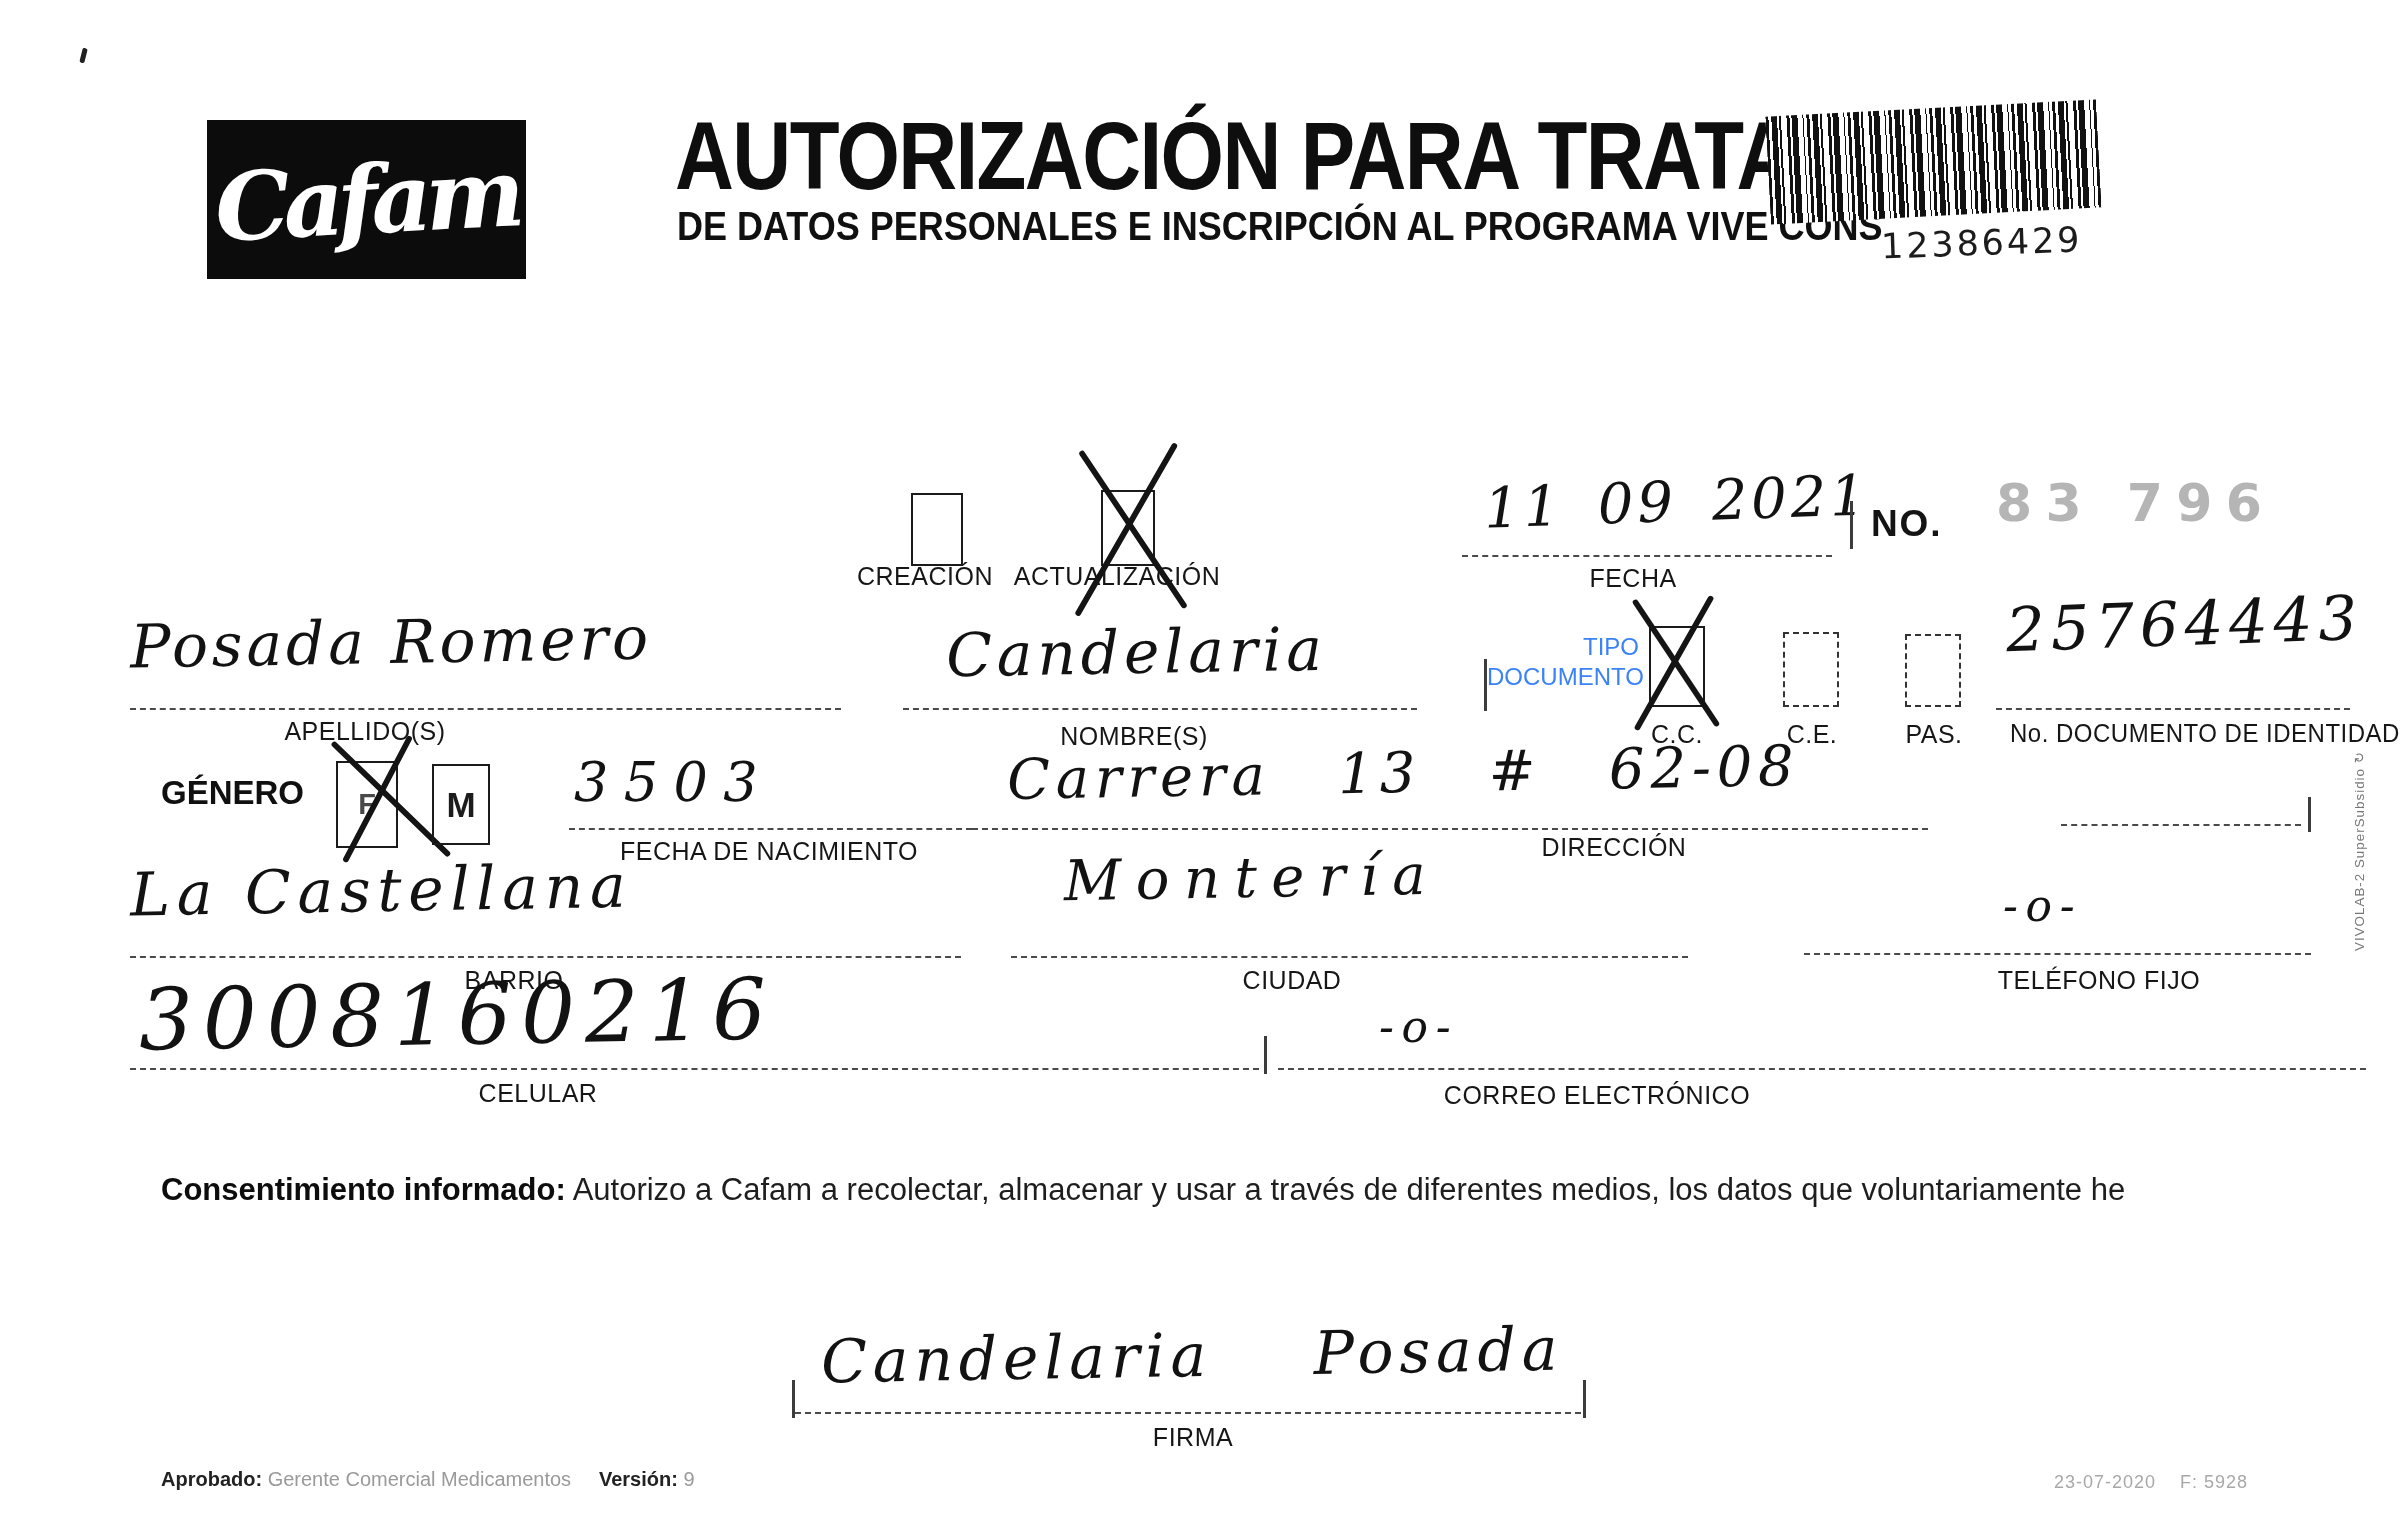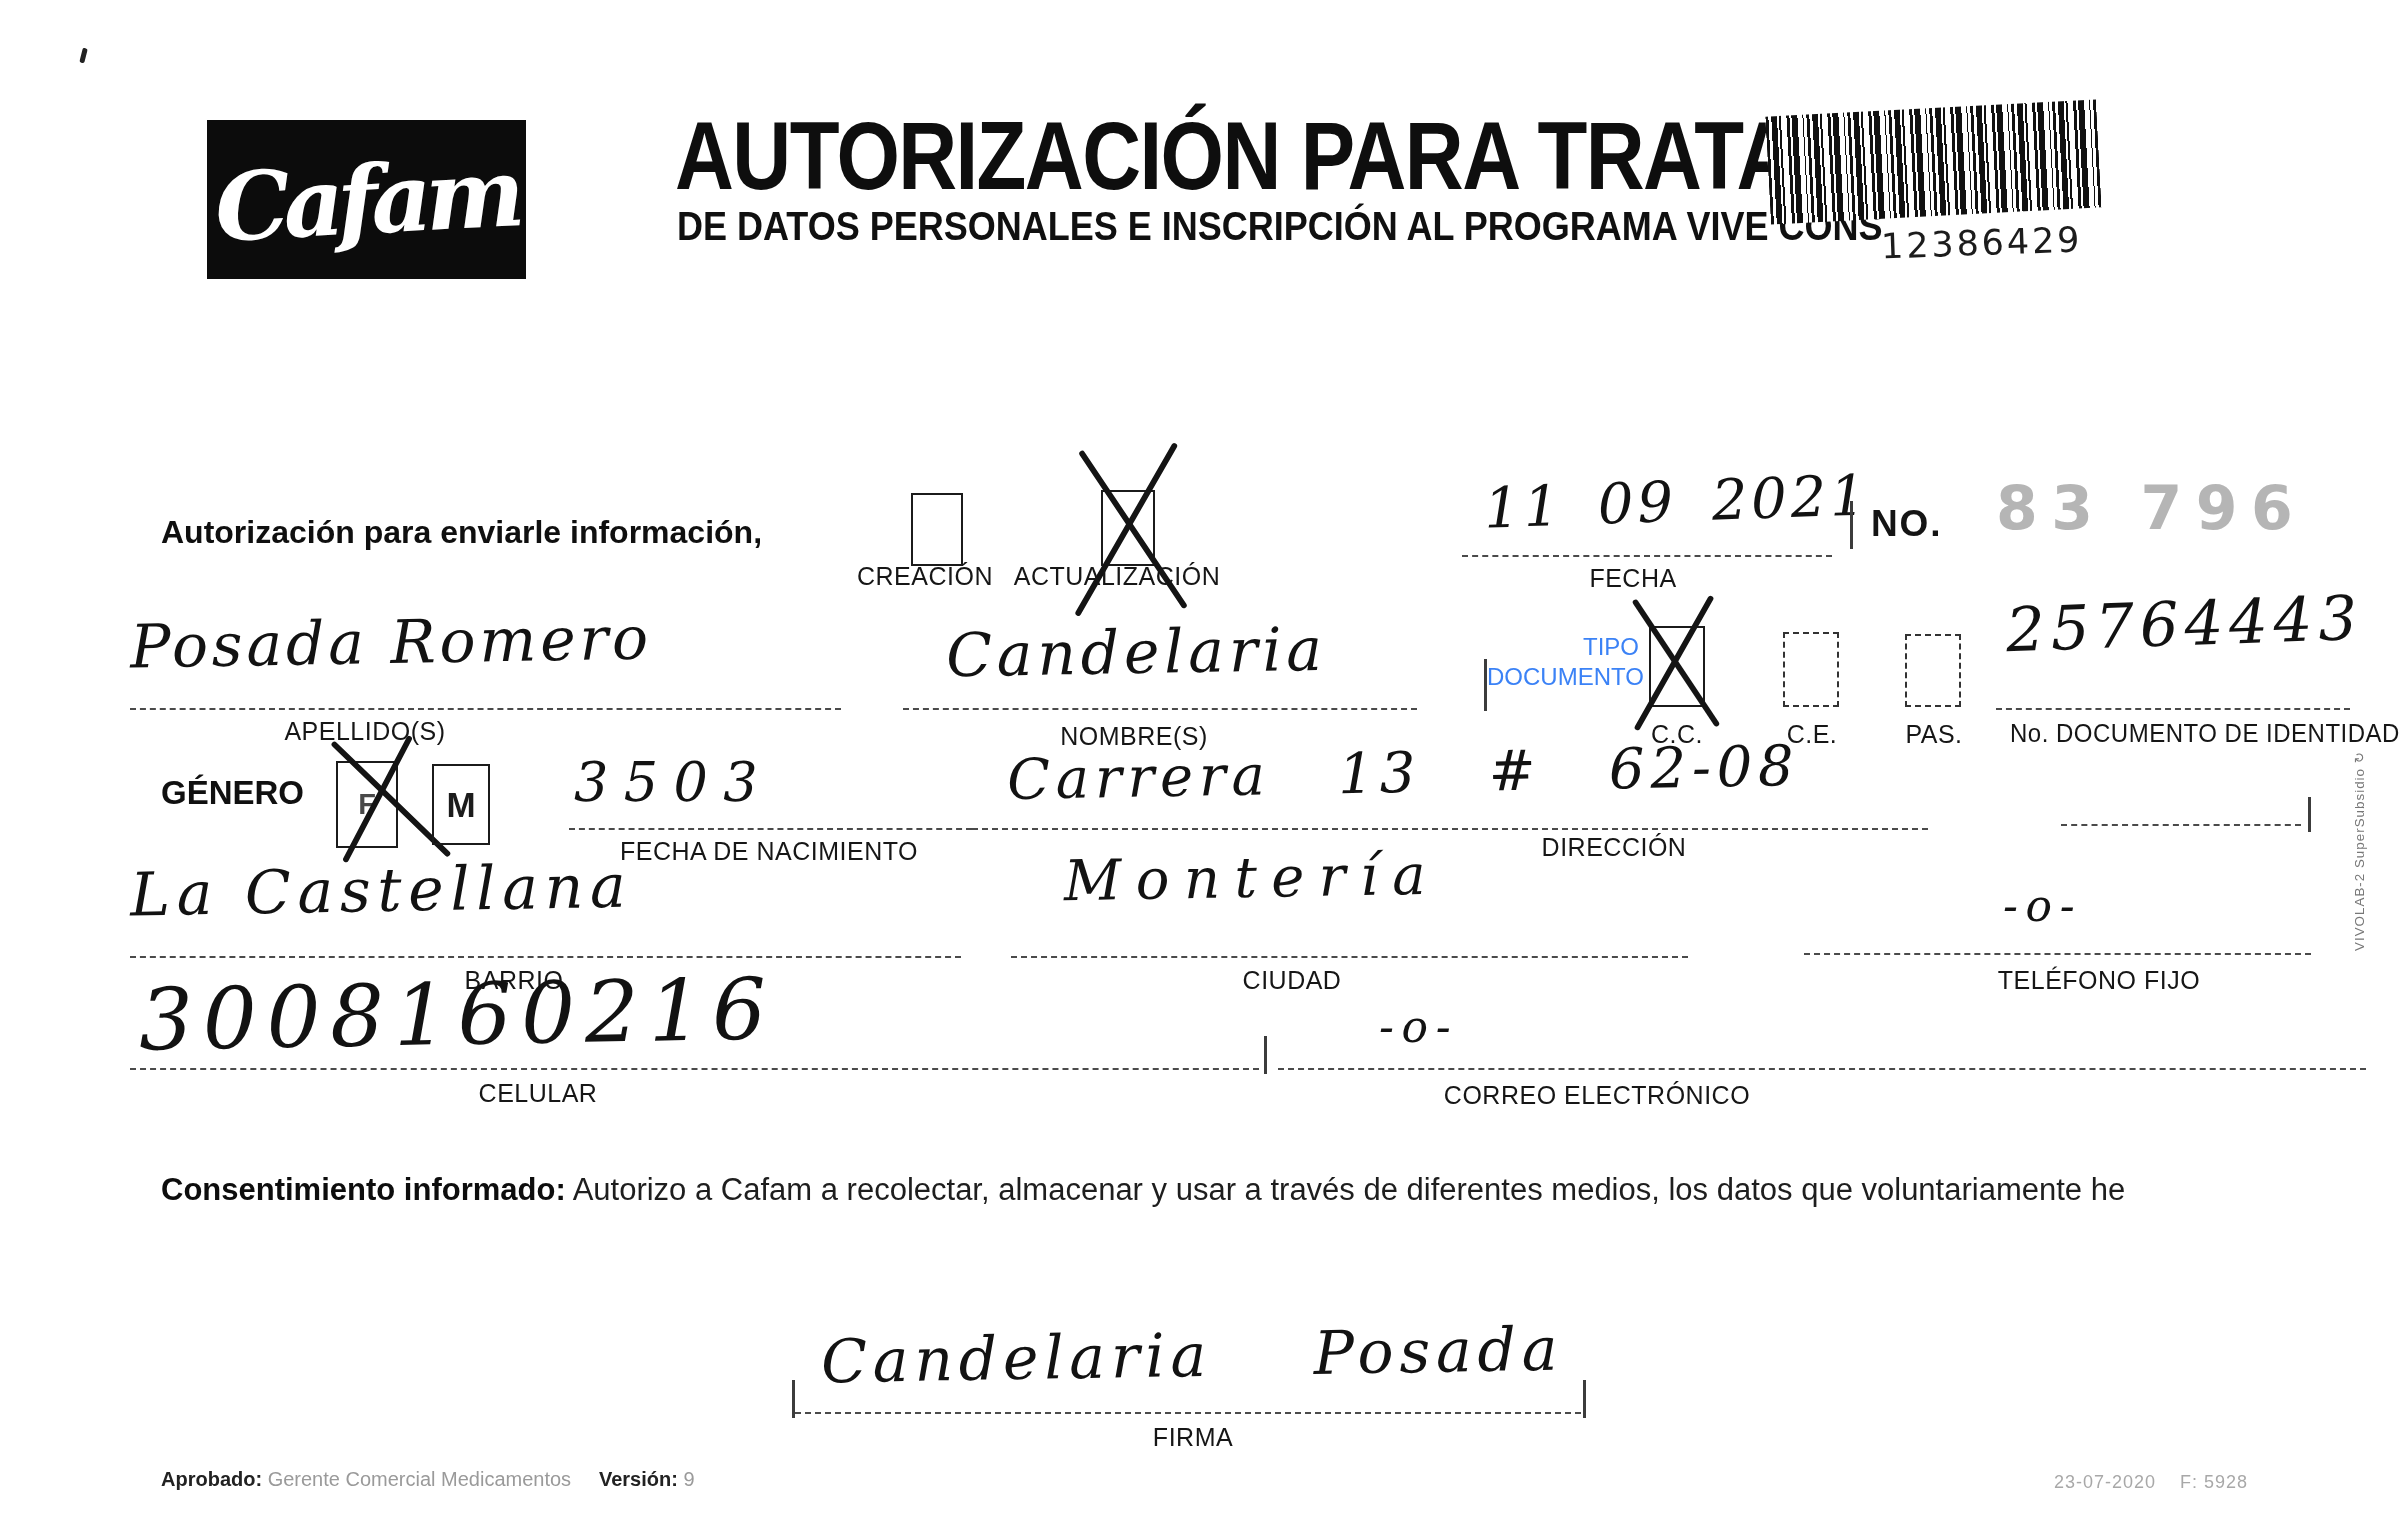--- a/index.html
+++ b/index.html
@@ -30,21 +30,21 @@
   .lbl-left{position:absolute;font-size:25px;letter-spacing:0.5px;color:#161616;white-space:nowrap;transform:scaleY(1.05);transform-origin:left top;}
   .dash{position:absolute;height:0;border-bottom:2.9px dashed #4a4a4a;}
   .vtick{position:absolute;width:2.9px;background:#3c3c3c;}
   .box{position:absolute;border:2.9px solid #1b1b1b;background:transparent;display:flex;align-items:center;justify-content:center;}
   .box.dashy{border-style:dashed;border-color:#333;}
   .box-letter{font-weight:bold;color:#1c1c1c;}
   .xsvg{position:absolute;overflow:visible;}
   .xsvg line{stroke:#141414;stroke-width:6;stroke-linecap:round;}
   .intro{position:absolute;left:161px;top:511px;font-size:32px;font-weight:bold;line-height:43px;color:#0f0f0f;}
   .no-label{position:absolute;left:1871px;top:503px;font-size:37px;font-weight:bold;letter-spacing:1.9px;color:#141414;text-align:right;}
-  .stamp{position:absolute;left:1996px;top:473px;font-size:60px;font-weight:bold;letter-spacing:13.4px;
+  .stamp{position:absolute;left:1996px;top:473px;font-size:52px;font-weight:bold;letter-spacing:13.4px;
          color:#a9a9a9;opacity:0.85;font-family:"DejaVu Sans",sans-serif;}
   .tipo-doc{position:absolute;left:1487px;top:632px;width:152px;text-align:right;font-size:24px;line-height:30px;color:#3b82f6;}
   .genero-lbl{position:absolute;left:161px;top:774px;font-size:33px;font-weight:bold;color:#101010;}
   .consent{position:absolute;left:161px;top:1168px;width:2157px;font-size:31px;line-height:44px;color:#1e1e1e;}
   .consent b{color:#0d0d0d;}
   .footer-left{position:absolute;left:161px;top:1468px;font-size:20px;color:#222;}
   .footer-left .faint{color:#9a9a9a;}
   .footer-right{position:absolute;left:2054px;top:1472px;font-size:18px;color:#a8a8a8;letter-spacing:1px;}
   .side-note{position:absolute;left:2352px;top:951px;transform:rotate(-90deg);transform-origin:0 0;
              font-size:13.4px;color:#777;white-space:nowrap;letter-spacing:1px;}
@@ -59,21 +59,20 @@
   <div class="logo-box">
     <span class="logo-text">Cafam</span>
   </div>
 
   <div class="title">AUTORIZACIÓN PARA TRATAMIE</div>
   <div class="subtitle">DE DATOS PERSONALES E INSCRIPCIÓN AL PROGRAMA VIVE CONS</div>
   <div class="barcode"></div>
   <div class="barcode-num">12386429</div>
 
   <div class="intro">
-    <div>Autorización para enviarle información,</div>
   </div>
 
   <div class="box" style="left:911px;top:493px;width:48px;height:69px;"></div>
   <div class="lbl" style="left:925px;top:561px;">CREACIÓN</div>
 
   <div class="box" style="left:1101px;top:490px;width:50px;height:72px;"></div>
   <svg class="xsvg" style="left:1061px;top:440px;width:144px;height:178px;" viewBox="0 0 150 185">
     <line x1="22" y1="14" x2="128" y2="172"></line>
     <line x1="118" y1="6" x2="18" y2="180"></line>
   </svg>

